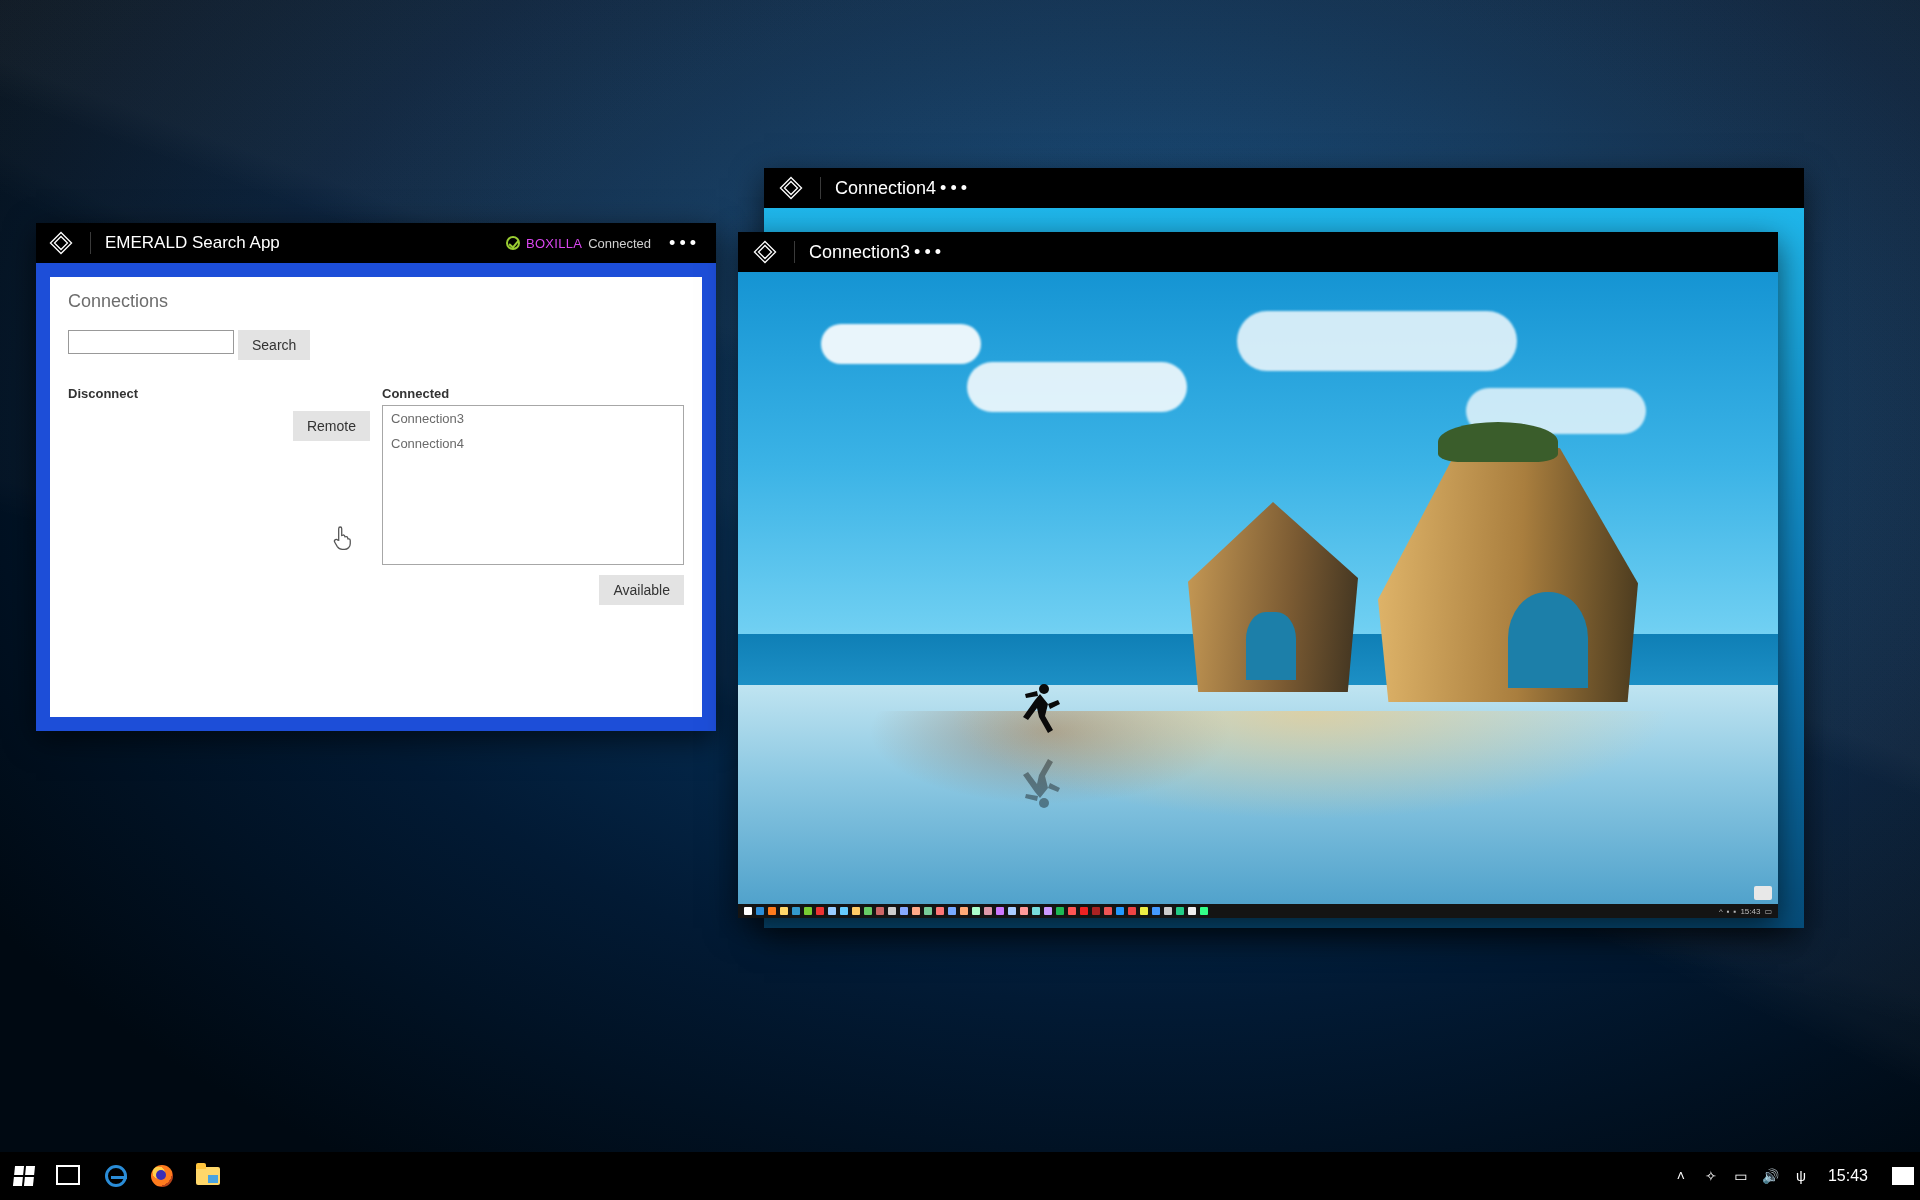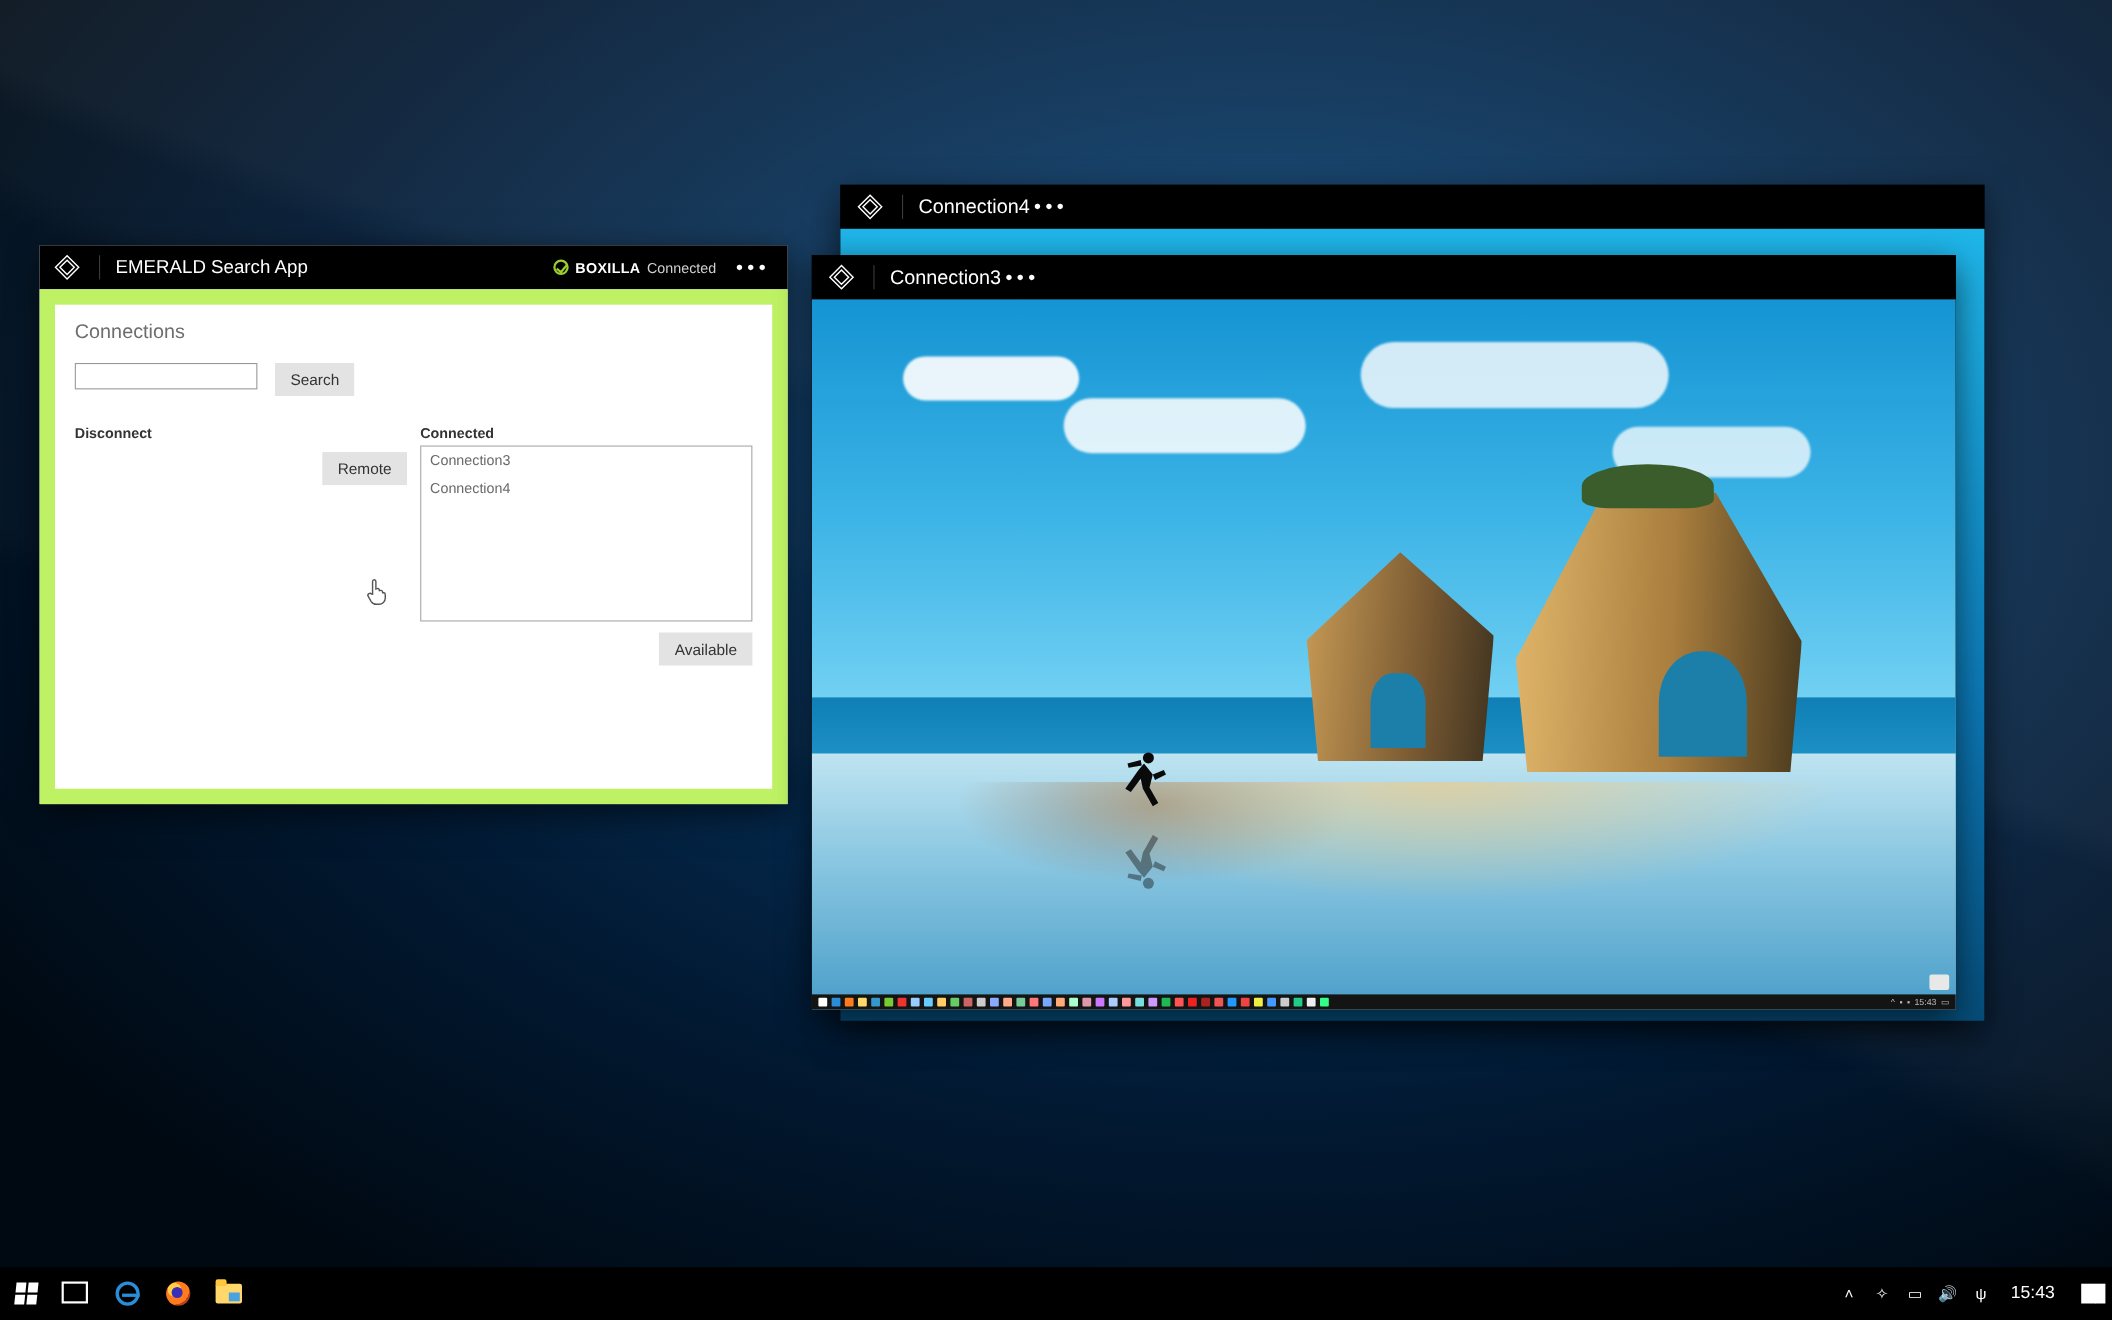--- a/index.html
+++ b/index.html
@@ -29,27 +29,27 @@
   }
   .diamond-logo{
     width:26px;height:26px; margin-right:10px; display:flex;align-items:center;justify-content:center;
   }
   .diamond-logo svg{display:block}
   .title-sep{width:1px;height:22px;background:#3a3a3a;margin:0 14px 0 6px}
   .app-title .spacer{flex:1}
   .boxilla{display:flex;align-items:center;font-size:13px;gap:6px;margin-right:14px}
   .boxilla .dot{width:14px;height:14px;border:2px solid #9acd32;border-radius:50%;position:relative;display:inline-block}
   .boxilla .dot::after{content:"";position:absolute;left:3px;top:0px;width:4px;height:8px;border:solid #9acd32;border-width:0 2px 2px 0;transform:rotate(40deg)}
-  .boxilla b{color:#ffffff;font-weight:700;letter-spacing:.3px}
+  .boxilla b{color:#d946ef;font-weight:400;letter-spacing:.3px}
   .boxilla span.st{color:#d0d0d0}
   .more-dots{letter-spacing:4px;font-size:18px;color:#fff;cursor:pointer;padding:4px}
-  .app-body{position:absolute;left:0;right:0;top:40px;bottom:0;background:#bef264;padding:14px}
+  .app-body{position:absolute;left:0;right:0;top:40px;bottom:0;background:#1d4ed8;padding:14px}
   .panel{background:#fff;width:100%;height:100%;padding:14px 18px;position:relative}
   .panel h2{font-weight:400;color:#6d6d6d;font-size:18px;margin-bottom:18px}
-  .search-row{display:flex;gap:16px;margin-bottom:26px}
+  .search-row{display:flex;gap:4px;margin-bottom:26px}
   .search-row input{width:166px;height:24px;border:1px solid #999;padding:2px 4px;font-size:14px}
   .btn{background:#e3e3e3;border:none;padding:7px 14px;font-size:14px;color:#333;cursor:pointer}
   .lists{display:flex;gap:12px}
   .list-col{flex:1}
   .list-col label{font-size:13px;color:#333;font-weight:600;display:block;margin-bottom:4px}
   .listbox{border:1px solid #a7a7a7;height:160px;background:#fff;overflow:hidden}
   .listitem{font-size:13px;color:#6a6a6a;padding:5px 8px;cursor:pointer;position:relative}
   .listitem.selected{background:#6b6660;color:#fff}
   .list-actions{display:flex;justify-content:flex-end;margin-top:10px}
   .cursor-hand{position:absolute;left:282px;top:248px;width:22px;height:26px;pointer-events:none;color:#555}

